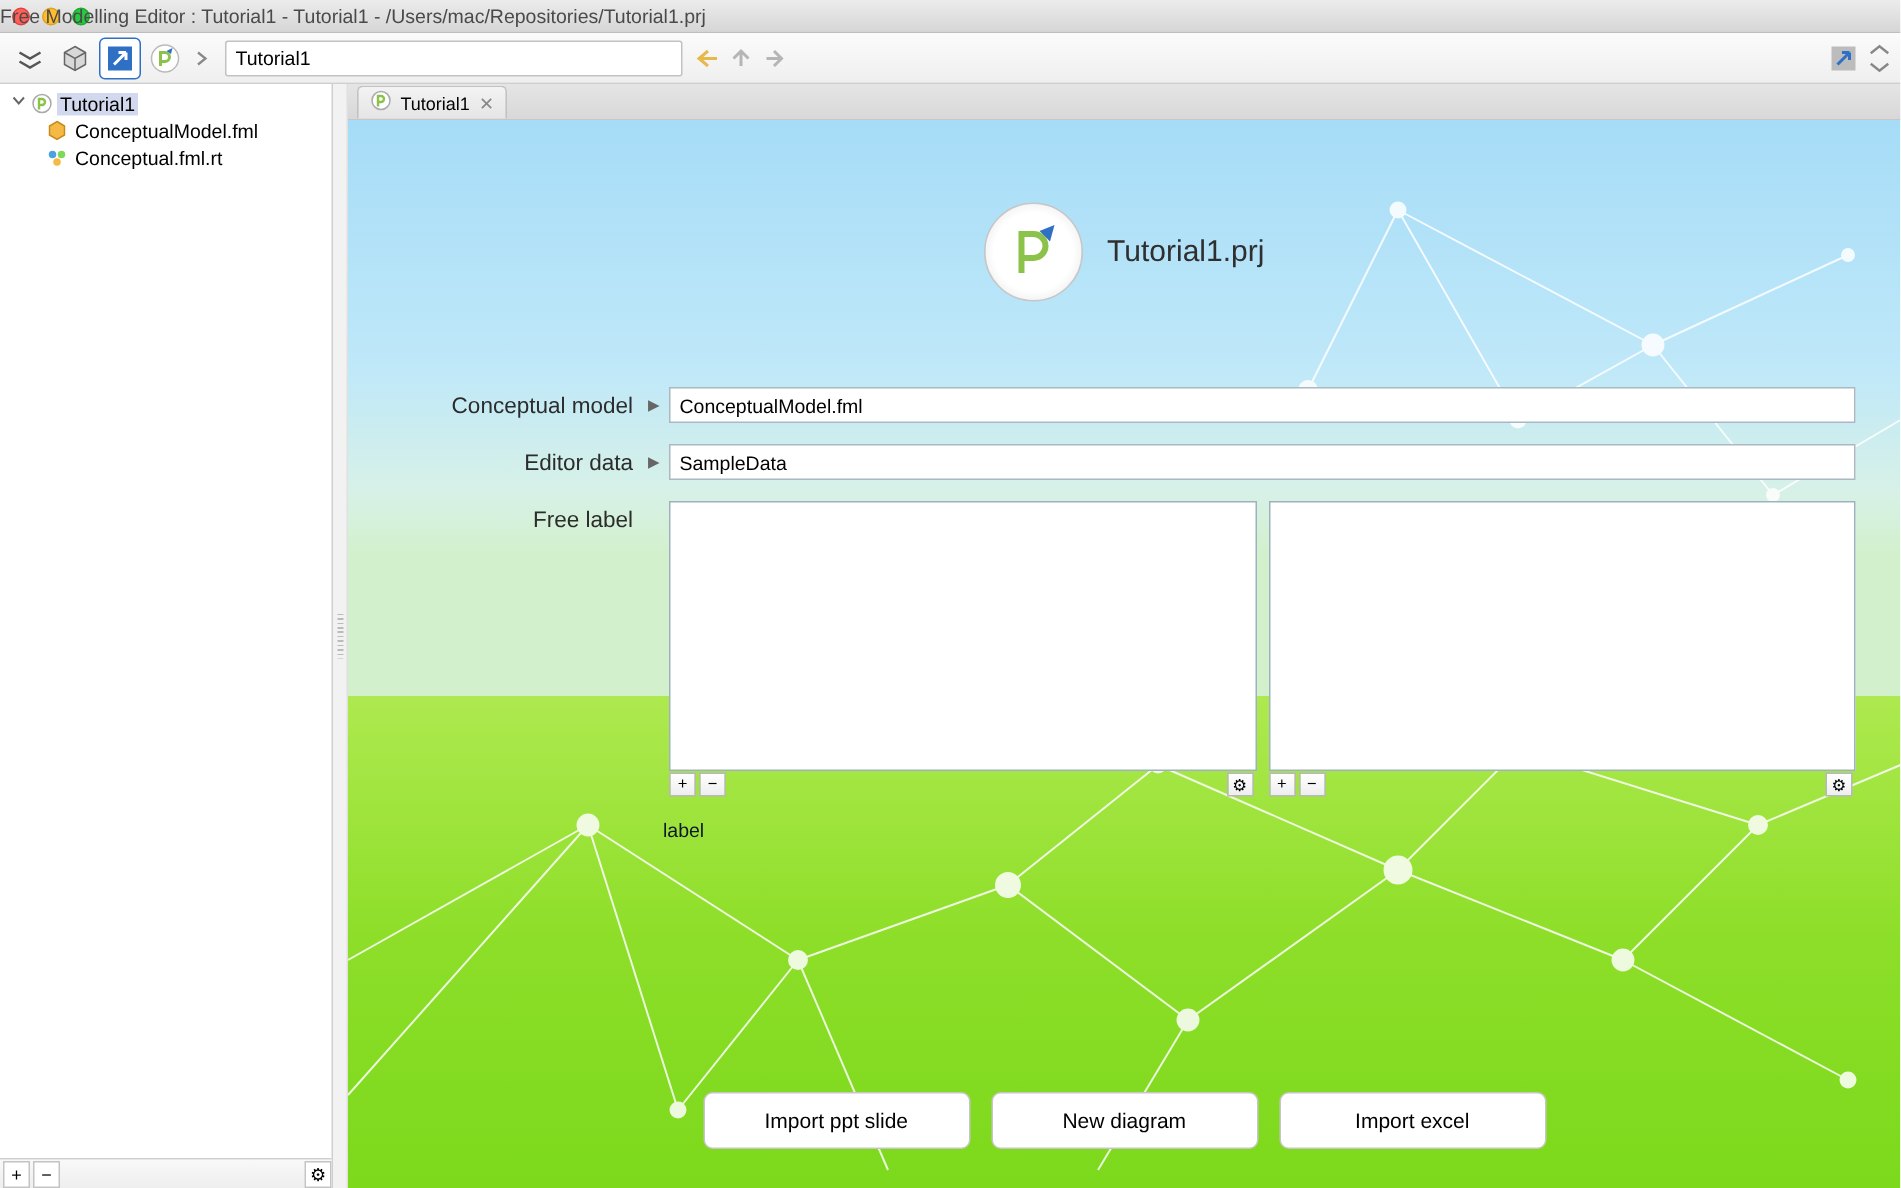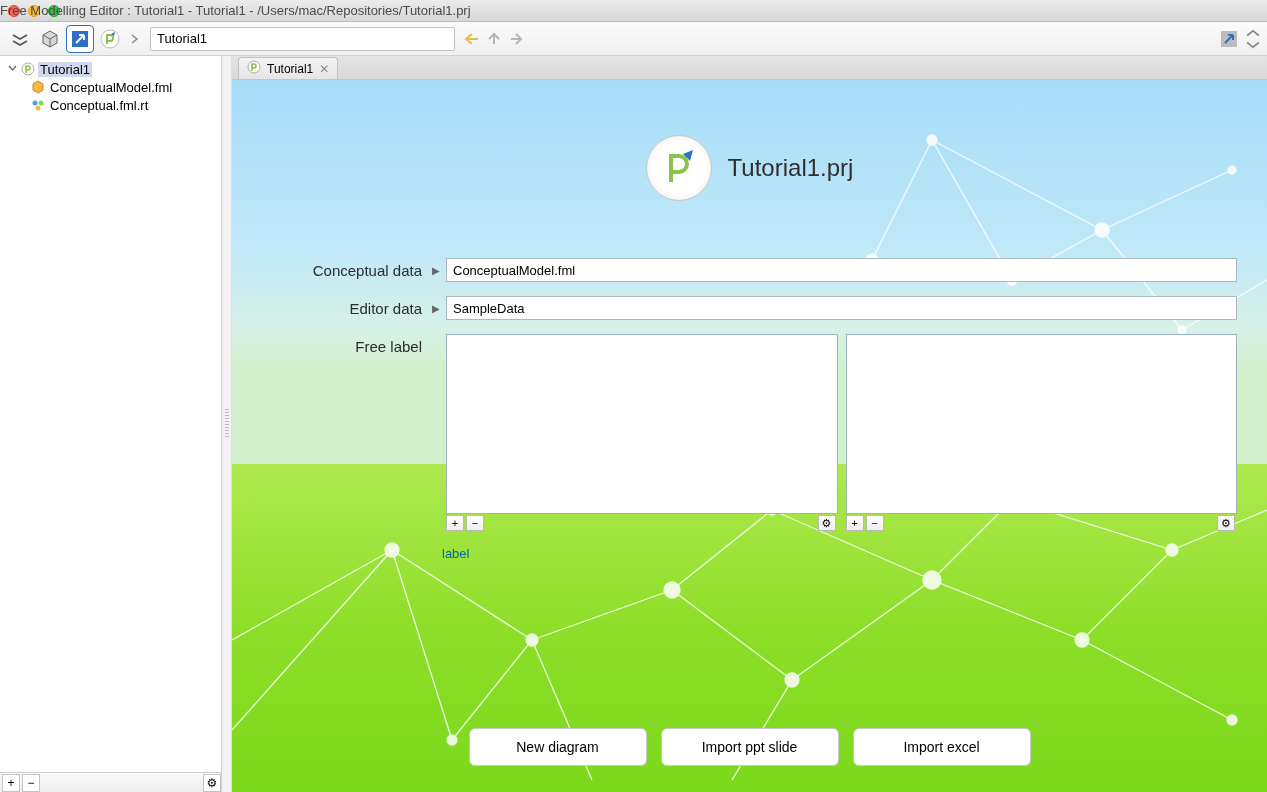--- a/index.html
+++ b/index.html
@@ -82,35 +82,35 @@
   .bg .grass { position:absolute; left:0; right:0; bottom:0; height:46%;
                background: linear-gradient(#aee94f 0%, #8dde28 50%, #7cd91c 100%); }
   .bg svg.mesh { position:absolute; inset:0; width:100%; height:100%; }
 
   .front { position:absolute; inset:0; padding:18px 30px; }
 
   .hero { display:flex; align-items:center; justify-content:center; gap:16px; height:120px; margin-top:10px;}
   .hero .logo { width:66px; height:66px; border-radius:50%; background:radial-gradient(circle,#fff 58%,#dedede 100%);
                 border:1px solid #c6c6c6; display:flex; align-items:center; justify-content:center;}
   .hero .logo svg { width:40px; height:40px; }
-  .hero h1 { font-size:24px; font-weight:400; color:#2f2f2f;}
+  .hero h1 { font-size:20px; font-weight:400; color:#2f2f2f;}
 
   .form { margin-top:30px; }
   .form-row { display:flex; align-items:flex-start; margin-bottom:14px; }
   .form-row .lbl { width:170px; text-align:right; padding-right:10px; font-size:15px; color:#2c2c2c; padding-top:4px;}
   .form-row .ctrls { flex:1; display:flex; align-items:center; gap:4px; }
   .toggler { width:10px; font-size:10px; color:#666; cursor:pointer;}
   .text-field { flex:1; height:24px; border:1px solid #a9b8c2; background:#fff; font-size:13px; padding:0 6px; }
   .dual { display:flex; gap:8px; flex:1;}
   .listbox { flex:1; display:flex; flex-direction:column; }
   .listbox .box { height:180px; border:1px solid #9db1bf; background:#fff; }
   .listbox .bar { height:18px; display:flex; align-items:center; }
   .mini-btn { width:18px; height:16px; border:1px solid #b8b8b8; background:linear-gradient(#fff,#eee);
               display:flex; align-items:center; justify-content:center; font-size:11px; cursor:pointer; margin-right:2px;}
-  .label-under { font-size:13px; color:#0369a1; margin-top:6px; margin-left:180px;}
+  .label-under { font-size:13px; color:#0f172a; margin-top:6px; margin-left:180px;}
 
   .action-bar { position:absolute; left:0; right:0; bottom:26px; display:flex; justify-content:center; gap:14px;}
   .action-btn { width:178px; height:38px; border:1px solid #c6c6c6; background:#fff; border-radius:6px;
                 font-size:14px; cursor:pointer; }
 
   
   .ico-proj svg, .ico-cm svg, .ico-sd svg { width:14px; height:14px; }
 </style>
 </head>
 <body>
@@ -310,21 +310,21 @@
             <svg viewBox="0 0 40 40">
                 <path d="M12 34V8h8a8 8 0 010 16h-8" fill="none" stroke="#8bc34a" stroke-width="4"></path>
                 <path d="M24 6l10-4-3 11-7-7z" fill="#2f70c4"></path>
               </svg>
           </div>
           <h1>Tutorial1.prj</h1>
         </div>
 
         <div class="form">
           <div class="form-row">
-            <div class="lbl">Conceptual data</div>
+            <div class="lbl">Conceptual model</div>
             <div class="ctrls">
               <span class="toggler">▶</span>
               <input class="text-field" value="ConceptualModel.fml" style="">
             </div>
           </div>
           <div class="form-row">
             <div class="lbl">Editor data</div>
             <div class="ctrls">
               <span class="toggler">▶</span>
               <input class="text-field" value="SampleData" style="">
@@ -352,20 +352,20 @@
                     <div class="mini-btn">⚙</div>
                   </div>
                 </div>
               </div>
             </div>
           </div>
           <div class="label-under">label</div>
         </div>
 
         <div class="action-bar">
+          <button class="action-btn">Import ppt slide</button>
           <button class="action-btn">New diagram</button>
-          <button class="action-btn">Import ppt slide</button>
           <button class="action-btn">Import excel</button>
         </div>
       </div>
     </div>
   </div>
 </div>
 
 </body></html>

